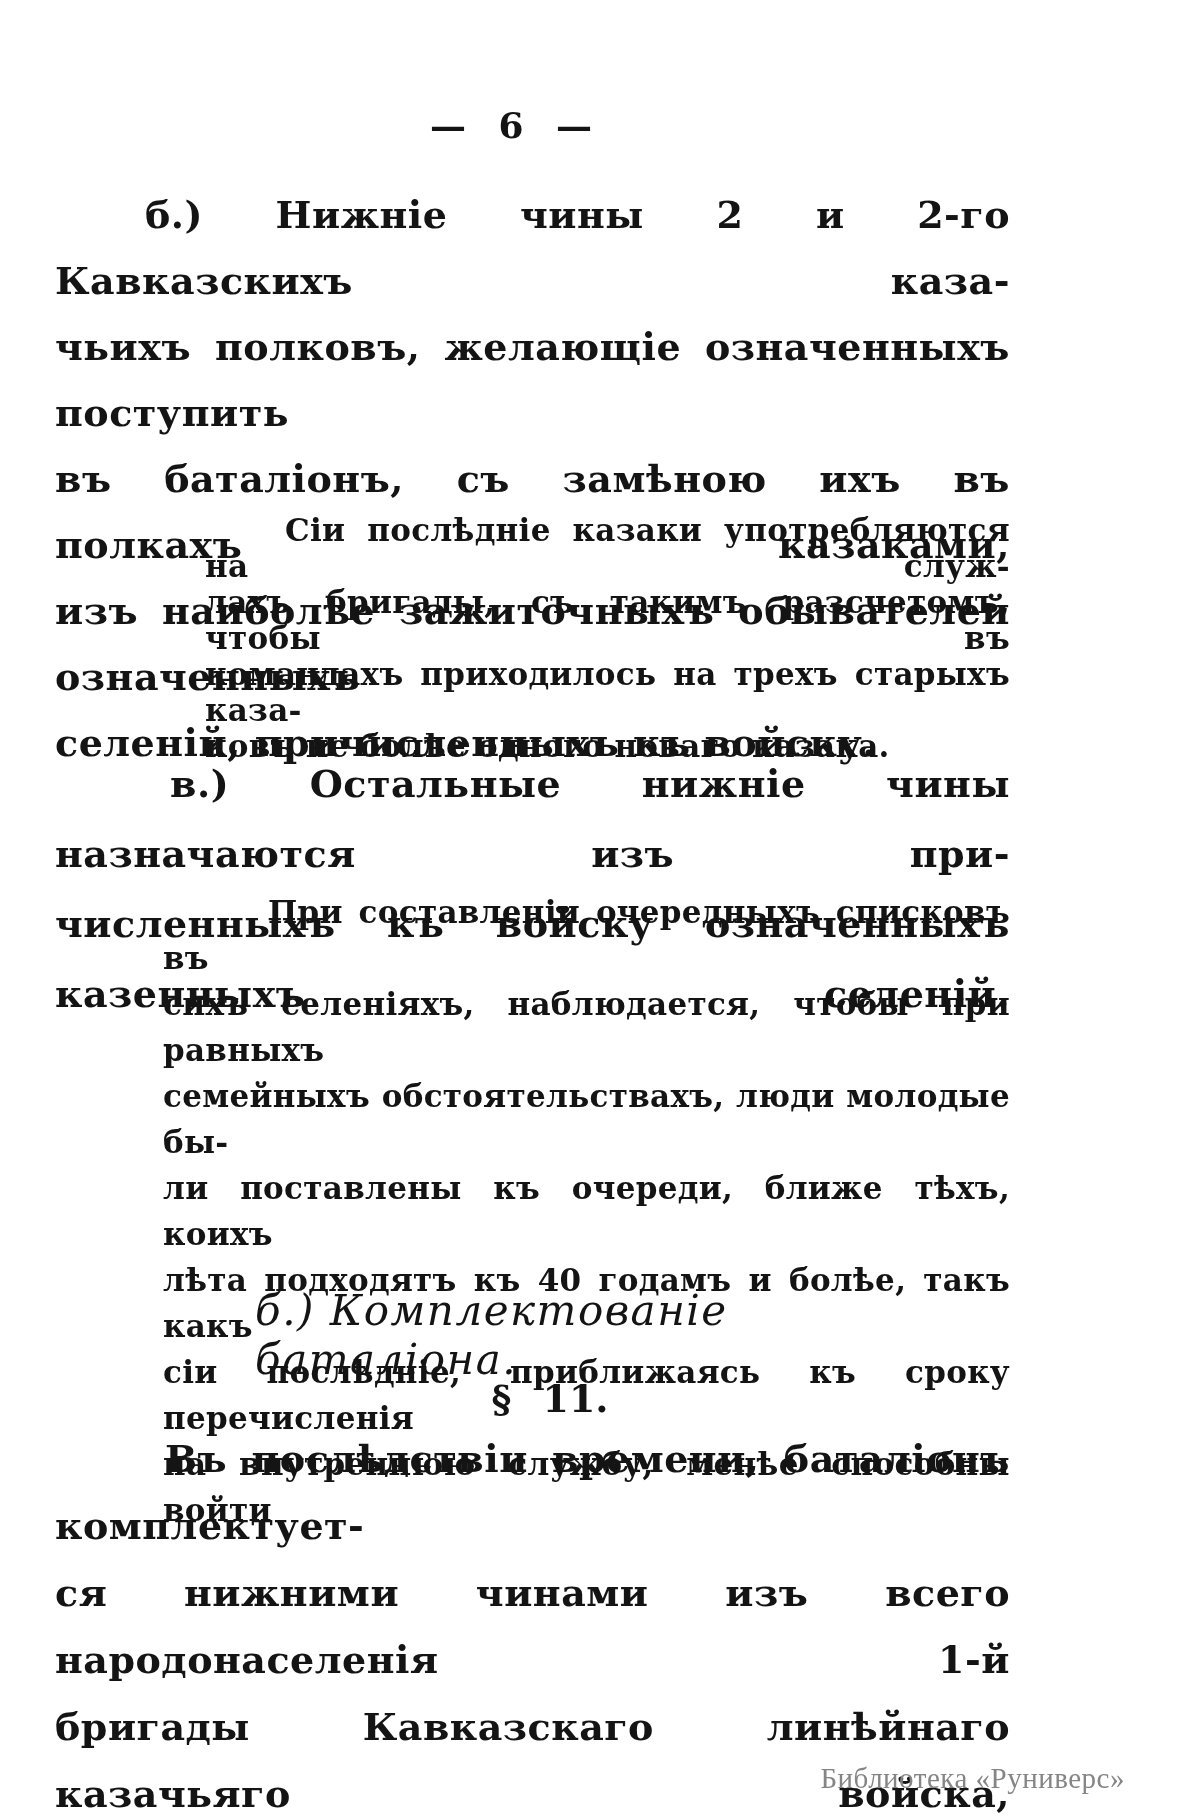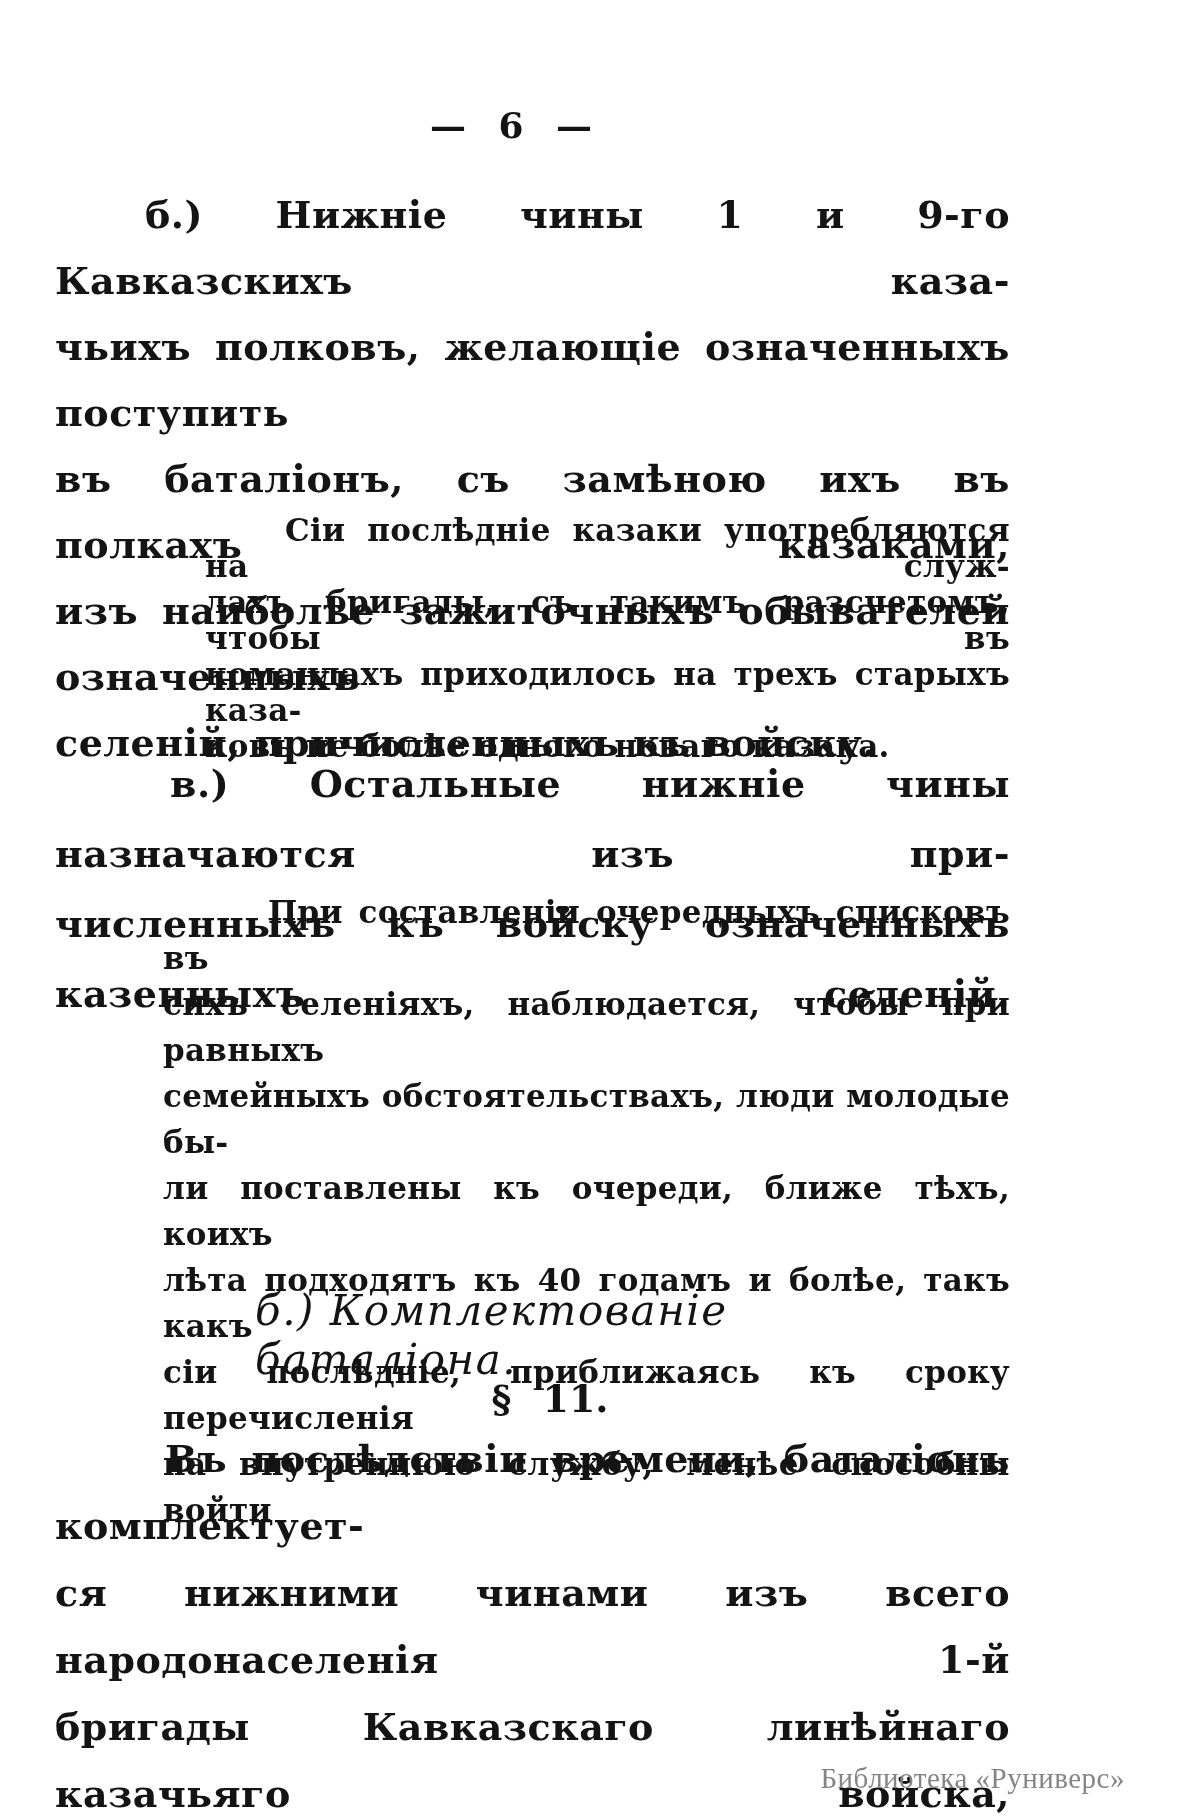--- a/index.html
+++ b/index.html
@@ -59,21 +59,21 @@
   }
 </style>
 </head>
 <body>
 
 <div class="page">
 
   <div class="abs page-number">— 6 —</div>
 
   <div class="abs main-text para-b">
-    <div class="line first">б.) Нижніе чины 1 и 9-го Кавказскихъ каза-</div>
+    <div class="line first">б.) Нижніе чины 2 и 2-го Кавказскихъ каза-</div>
     <div class="line">чьихъ полковъ, желающіе означенныхъ поступить</div>
     <div class="line">въ баталіонъ, съ замѣною ихъ въ полкахъ казаками,</div>
     <div class="line">изъ наиболѣе зажиточныхъ обывателей означенныхъ</div>
     <div class="line end">селеній, причисленныхъ къ войску.</div>
   </div>
 
   <div class="abs quote-text quote-1">
     <div class="line first">Сіи послѣдніе казаки употребляются на служ-</div>
     <div class="line">лахъ бригады, съ такимъ разсчетомъ, чтобы въ</div>
     <div class="line">командахъ приходилось на трехъ старыхъ каза-</div>

